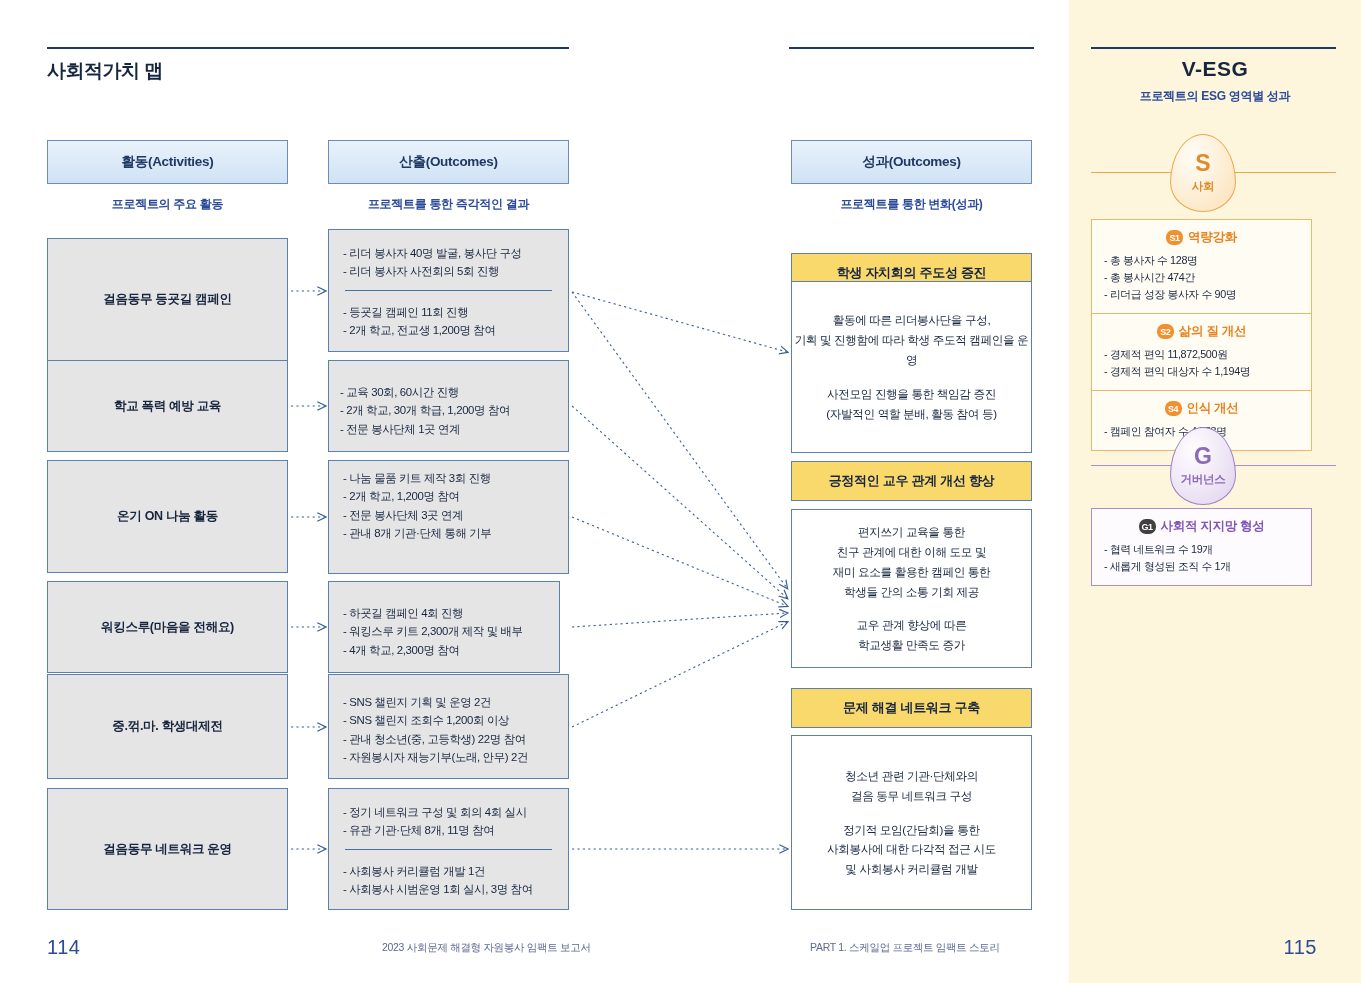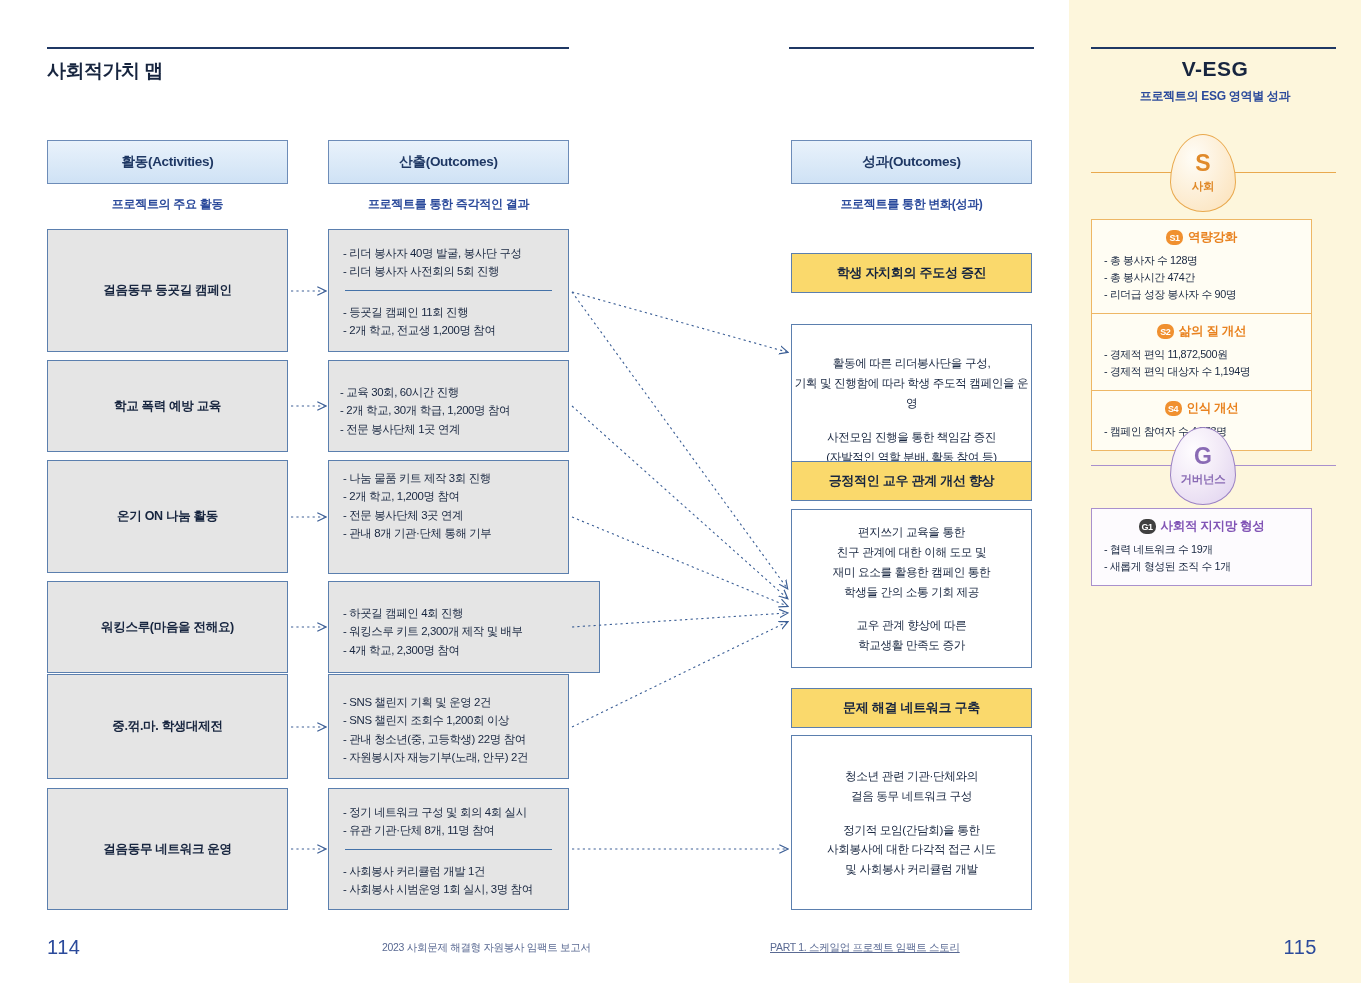--- a/index.html
+++ b/index.html
@@ -145,22 +145,22 @@
   }
   .folio-right {
     position: absolute; right: 44px; top: 936px;
     font-size: 20px; color: #2b4a9b; letter-spacing: 0.5px;
   }
   .foot-center-left {
     position: absolute; left: 382px; top: 941px;
     font-size: 10.5px; color: #5a6a93; letter-spacing: -0.3px;
   }
   .foot-center-right {
-    position: absolute; left: 770px; top: 941px;
-    font-size: 10.5px; color: #5a6a93; letter-spacing: -0.3px; text-decoration: underline;
+    position: absolute; left: 810px; top: 941px;
+    font-size: 10.5px; color: #5a6a93; letter-spacing: -0.3px;
   }
 </style>
 </head>
 <body>
 
 <div id="page">
 
   <div class="cream-panel"></div>
 
   <div class="rule-left"></div>
@@ -174,21 +174,21 @@
 
   <div class="col-head" style="left:47px;  top:140px; width:241px;">활동(Activities)</div>
   <div class="col-sub" style="left:47px;  top:196px; width:241px;">프로젝트의 주요 활동</div>
 
   <div class="col-head" style="left:328px; top:140px; width:241px;">산출(Outcomes)</div>
   <div class="col-sub" style="left:328px; top:196px; width:241px;">프로젝트를 통한 즉각적인 결과</div>
 
   <div class="col-head" style="left:791px; top:140px; width:241px;">성과(Outcomes)</div>
   <div class="col-sub" style="left:791px; top:196px; width:241px;">프로젝트를 통한 변화(성과)</div>
 
-  <div class="box act-box" style="left:47px; top:229px; width:241px; height:123px;">걸음동무 등굣길 캠페인</div>
+  <div class="box act-box" style="left:47px; top:238px; width:241px; height:123px;">걸음동무 등굣길 캠페인</div>
   <div class="box act-box" style="left:47px; top:360px; width:241px; height:92px;">학교 폭력 예방 교육</div>
   <div class="box act-box" style="left:47px; top:460px; width:241px; height:113px;">온기 ON 나눔 활동</div>
   <div class="box act-box" style="left:47px; top:581px; width:241px; height:92px;">워킹스루(마음을 전해요)</div>
   <div class="box act-box" style="left:47px; top:674px; width:241px; height:105px;">중.꺾.마. 학생대제전</div>
   <div class="box act-box" style="left:47px; top:788px; width:241px; height:122px;">걸음동무 네트워크 운영</div>
 
   <div class="box out-box" style="left:328px; top:229px; width:241px; height:123px;">
     <div class="out-group">
       <div class="out-line">- 리더 봉사자 40명 발굴, 봉사단 구성</div>
       <div class="out-line">- 리더 봉사자 사전회의 5회 진행</div>
@@ -206,21 +206,21 @@
     <div class="out-line">- 전문 봉사단체 1곳 연계</div>
   </div>
 
   <div class="box out-box" style="left:328px; top:460px; width:241px; height:114px; padding-top:8px;">
     <div class="out-line">- 나눔 물품 키트 제작 3회 진행</div>
     <div class="out-line">- 2개 학교, 1,200명 참여</div>
     <div class="out-line">- 전문 봉사단체 3곳 연계</div>
     <div class="out-line">- 관내 8개 기관·단체 통해 기부</div>
   </div>
 
-  <div class="box out-box" style="left:328px; top:581px; width:272px; height:92px; padding-top:22px;">
+  <div class="box out-box" style="left:328px; top:581px; width:232px; height:92px; padding-top:22px;">
     <div class="out-line">- 하굣길 캠페인 4회 진행</div>
     <div class="out-line">- 워킹스루 키트 2,300개 제작 및 배부</div>
     <div class="out-line">- 4개 학교, 2,300명 참여</div>
   </div>
 
   <div class="box out-box" style="left:328px; top:674px; width:241px; height:105px; padding-top:18px;">
     <div class="out-line">- SNS 챌린지 기획 및 운영 2건</div>
     <div class="out-line">- SNS 챌린지 조회수 1,200회 이상</div>
     <div class="out-line">- 관내 청소년(중, 고등학생) 22명 참여</div>
     <div class="out-line">- 자원봉시자 재능기부(노래, 안무) 2건</div>
@@ -232,21 +232,21 @@
       <div class="out-line">- 유관 기관·단체 8개, 11명 참여</div>
     </div>
     <div class="out-divider"></div>
     <div class="out-group">
       <div class="out-line">- 사회봉사 커리큘럼 개발 1건</div>
       <div class="out-line">- 사회봉사 시범운영 1회 실시, 3명 참여</div>
     </div>
   </div>
 
   <div class="oc-head" style="left:791px; top:233px; width:241px; height:40px;margin-top:20px;">학생 자치회의 주도성 증진</div>
-  <div class="oc-body" style="left:791px; top:281px; width:241px; height:172px;margin-top:43px;">
+  <div class="oc-body" style="left:791px; top:281px; width:241px; height:172px;">
     <div class="oc-para" style="white-space:pre-line">활동에 따른 리더봉사단을 구성,
 기획 및 진행함에 따라 학생 주도적 캠페인을 운영</div>
     <div class="oc-para" style="white-space:pre-line">사전모임 진행을 통한 책임감 증진
 (자발적인 역할 분배, 활동 참여 등)</div>
   </div>
 
   <div class="oc-head" style="left:791px; top:461px; width:241px; height:40px;">긍정적인 교우 관계 개선 향상</div>
   <div class="oc-body" style="left:791px; top:509px; width:241px; height:159px;">
     <div class="oc-para" style="white-space:pre-line">편지쓰기 교육을 통한
 친구 관계에 대한 이해 도모 및

